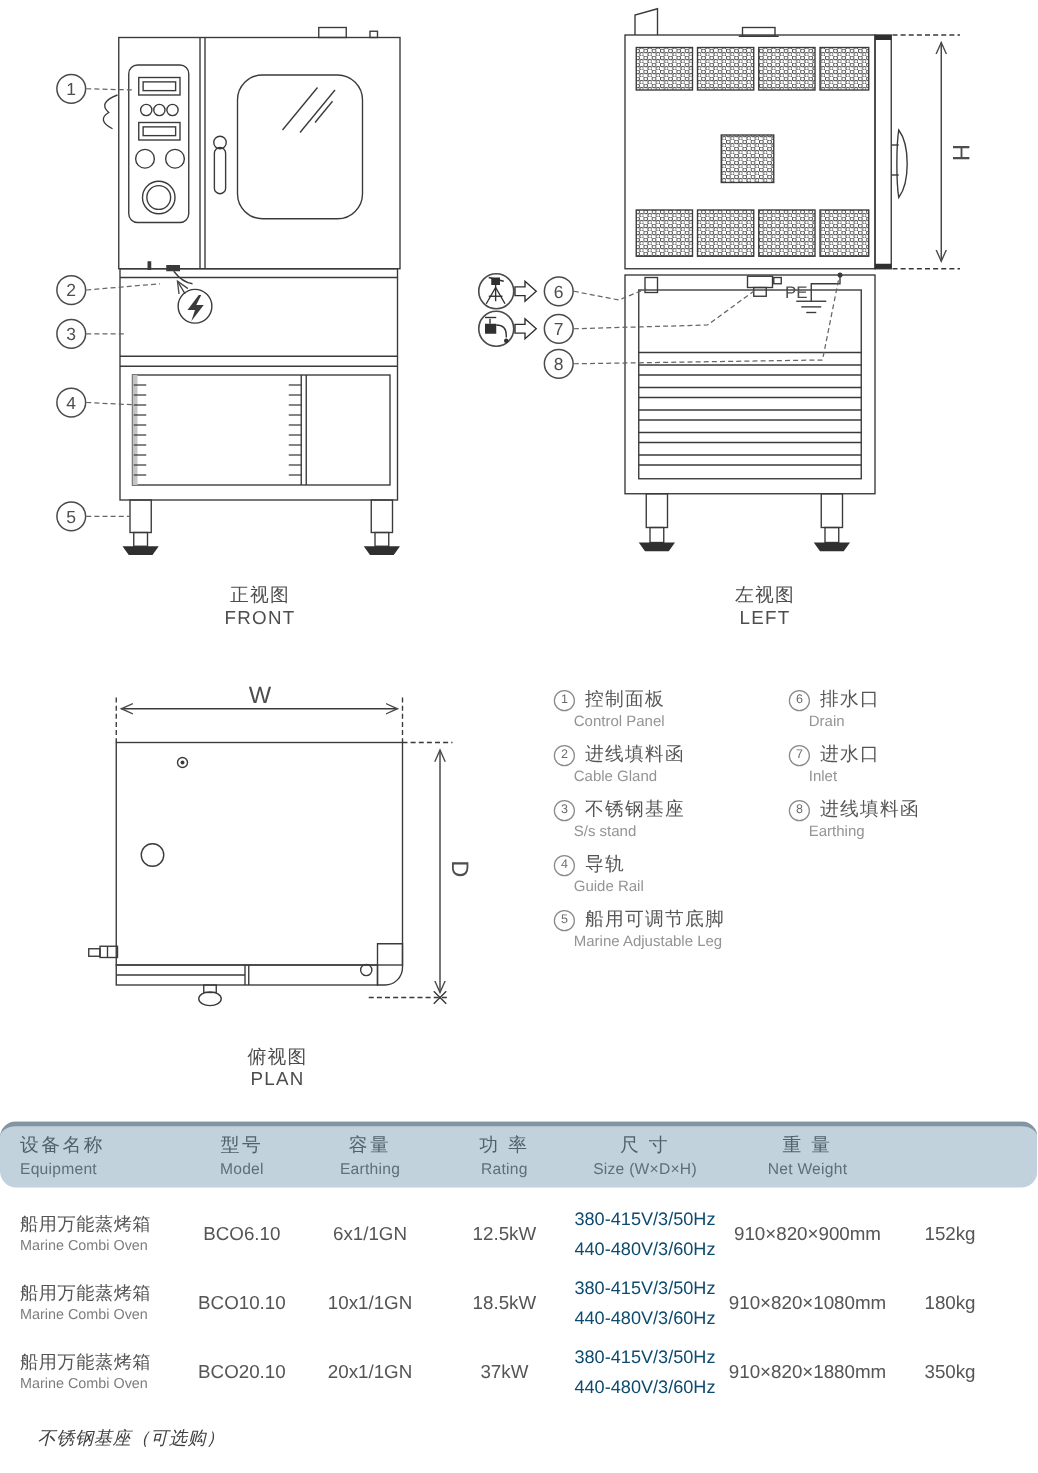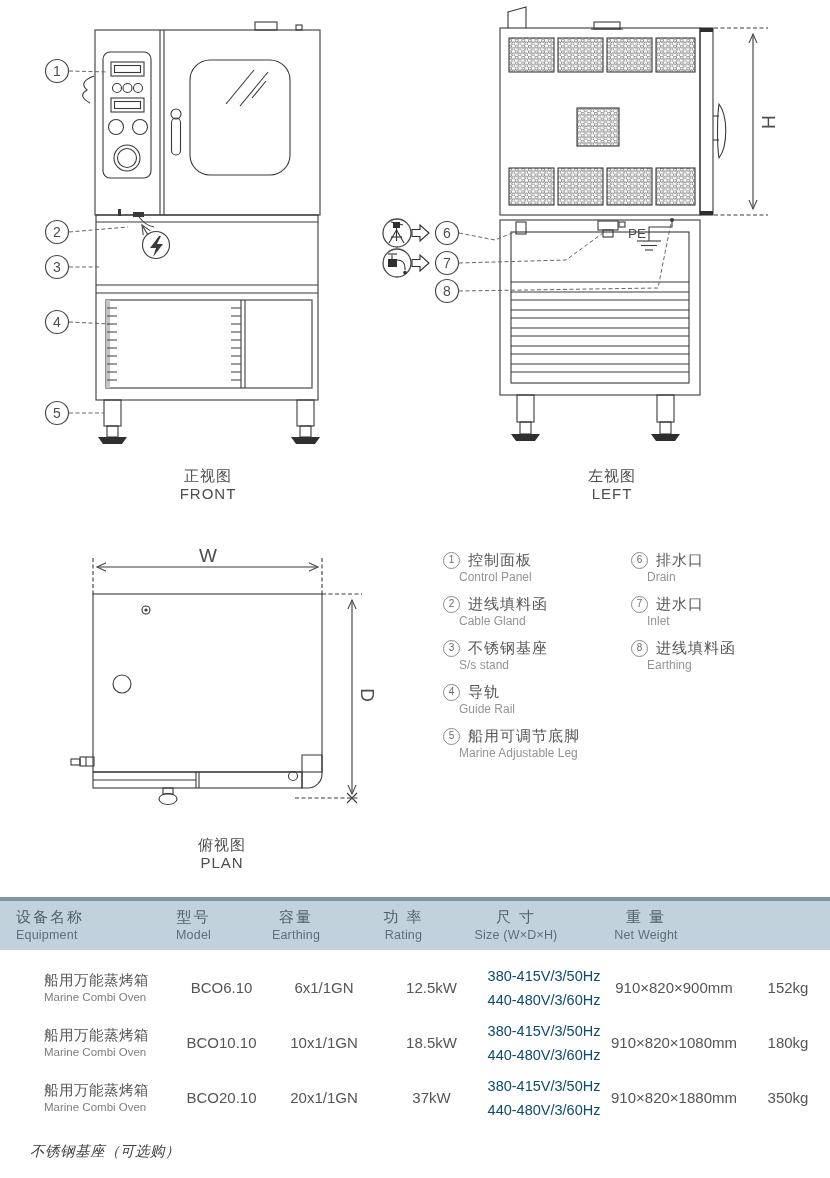--- a/index.html
+++ b/index.html
@@ -14,22 +14,22 @@
   .legend{position:absolute;left:443px;top:550px;width:380px;display:flex;}
   .lg-col{width:188px;}
   .lg-item{margin-bottom:9px;}
   .lg-zh{font-size:15px;color:#565656;letter-spacing:1px;display:flex;align-items:center;line-height:20px;}
   .lg-num{display:inline-flex;align-items:center;justify-content:center;width:15px;height:15px;border:1px solid #8a8a8a;
           border-radius:50%;font-size:10px;color:#6a6a6a;margin-right:8px;flex:0 0 auto;letter-spacing:0;}
   .lg-en{font-size:12px;color:#949494;margin-left:16px;line-height:15px;}
 
   
   .spec{position:absolute;left:0;top:897px;width:830px;}
-  .spec-grid{display:grid;grid-template-columns:146px 95px 110px 105px 120px 140px 88px;padding-left:28px;padding-right:12px;}
-  .spec-header{background:#c2d2dc;border-top:4px solid #8296a2;padding:5px 0 7px 0;}
+  .spec-grid{display:grid;grid-template-columns:146px 95px 110px 105px 120px 140px 88px;padding-left:0;padding-right:12px;}
+  .spec-header{background:#c2d2dc;border-top:4px solid #8296a2;padding:5px 0 7px 0;border-radius:13px;}
   .hcell{text-align:center;}
   .hcell.first{text-align:left;padding-left:16px;}
   .h-zh{font-size:15px;color:#4f616c;letter-spacing:2px;line-height:21px;}
   .h-en{font-size:12.5px;color:#5d6f7a;line-height:16px;letter-spacing:0.2px;}
   .spec-body{margin-top:10px;}
   .spec-row{align-items:center;min-height:55px;}
   .rcell{text-align:center;font-size:15px;color:#555;}
   .rcell.first{text-align:left;padding-left:16px;}
   .r-zh{font-size:14.5px;color:#555;line-height:19px;letter-spacing:0.5px;}
   .r-en{font-size:11.5px;color:#7d7d7d;line-height:14px;}

